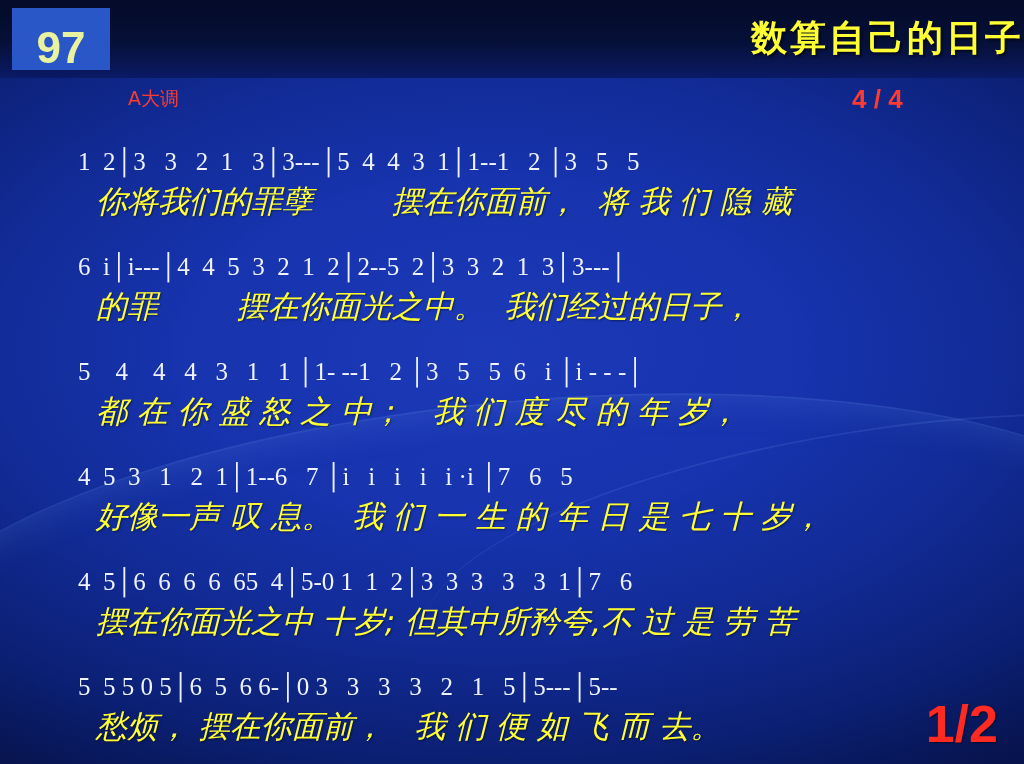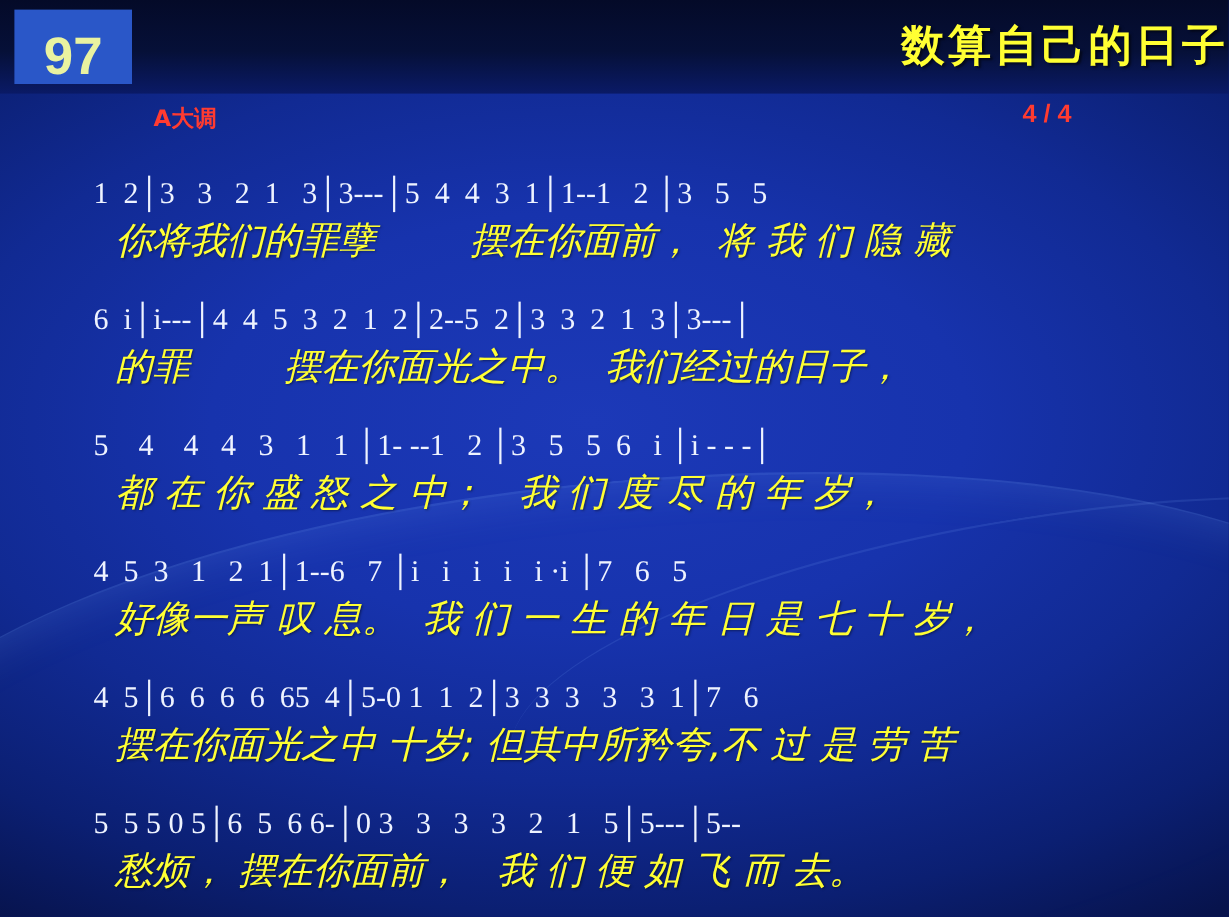--- a/index.html
+++ b/index.html
@@ -76,28 +76,28 @@
     font-weight: 700;
     letter-spacing: 3px;
     font-family: "DejaVu Sans", sans-serif;
     text-shadow: 2px 2px 2px rgba(0,0,0,0.55);
   }
   .key-label {
     position: absolute;
     left: 128px; top: 86px;
     color: #ff3b30;
     font-size: 19px;
-    font-weight: 700;
+    font-weight: 400;
     font-family: "DejaVu Sans", sans-serif;
   }
   .time-sig {
     position: absolute;
     left: 852px; top: 84px;
     color: #ff3b30;
-    font-size: 21px;
+    font-size: 26px;
     font-weight: 700;
     font-family: "Liberation Sans", sans-serif;
   }
   .page-num {
     position: absolute;
     right: 26px; bottom: 10px;
     color: #ff2a22;
     font-size: 52px;
     font-weight: 700;
     font-family: "Liberation Sans", sans-serif;
@@ -179,13 +179,14 @@
       <div class="lyrics">摆在你面光之中 十岁; 但其中所矜夸,不 过 是 劳 苦</div>
     </div>
 
     <div class="line">
       <div class="notation">5  5 5 0 5│6  5  6 6-│0 3   3   3   3   2   1   5│5---│5--</div>
       <div class="lyrics">愁烦， 摆在你面前，   我 们 便 如 飞 而 去。</div>
     </div>
 
   </div>
 
+  <div class="page-num">1/2</div>
 </div>
 
 </body></html>

